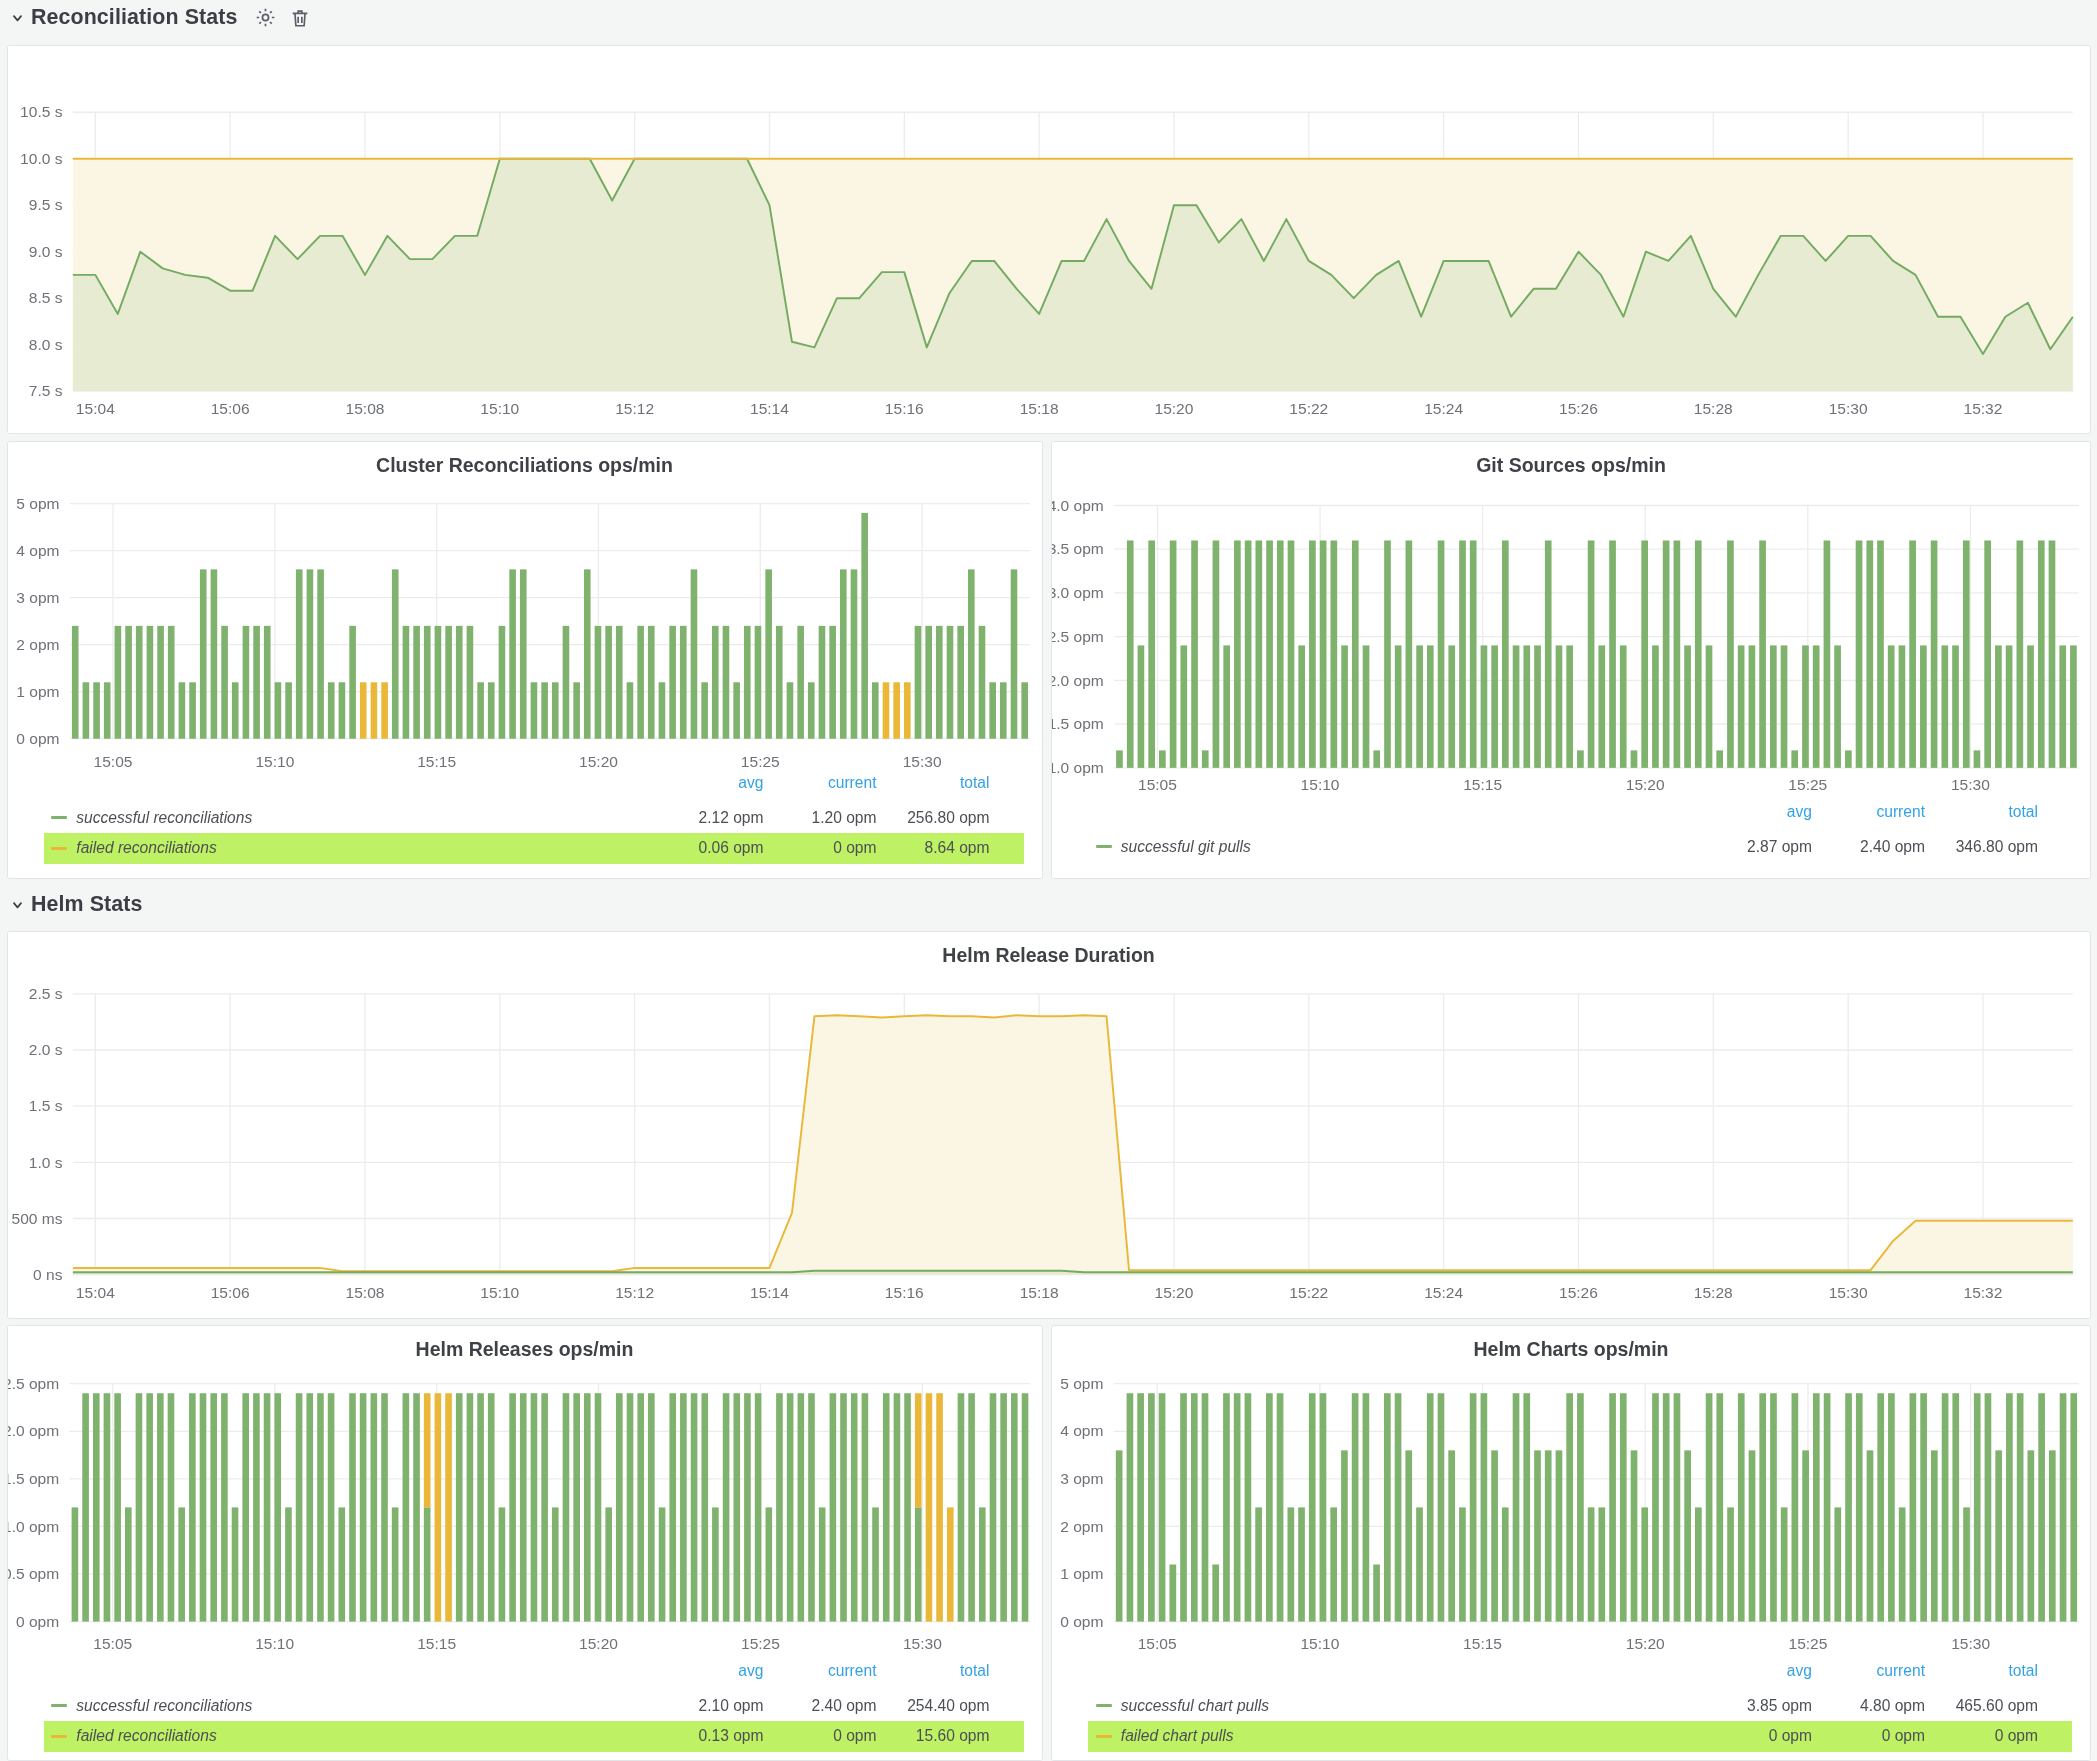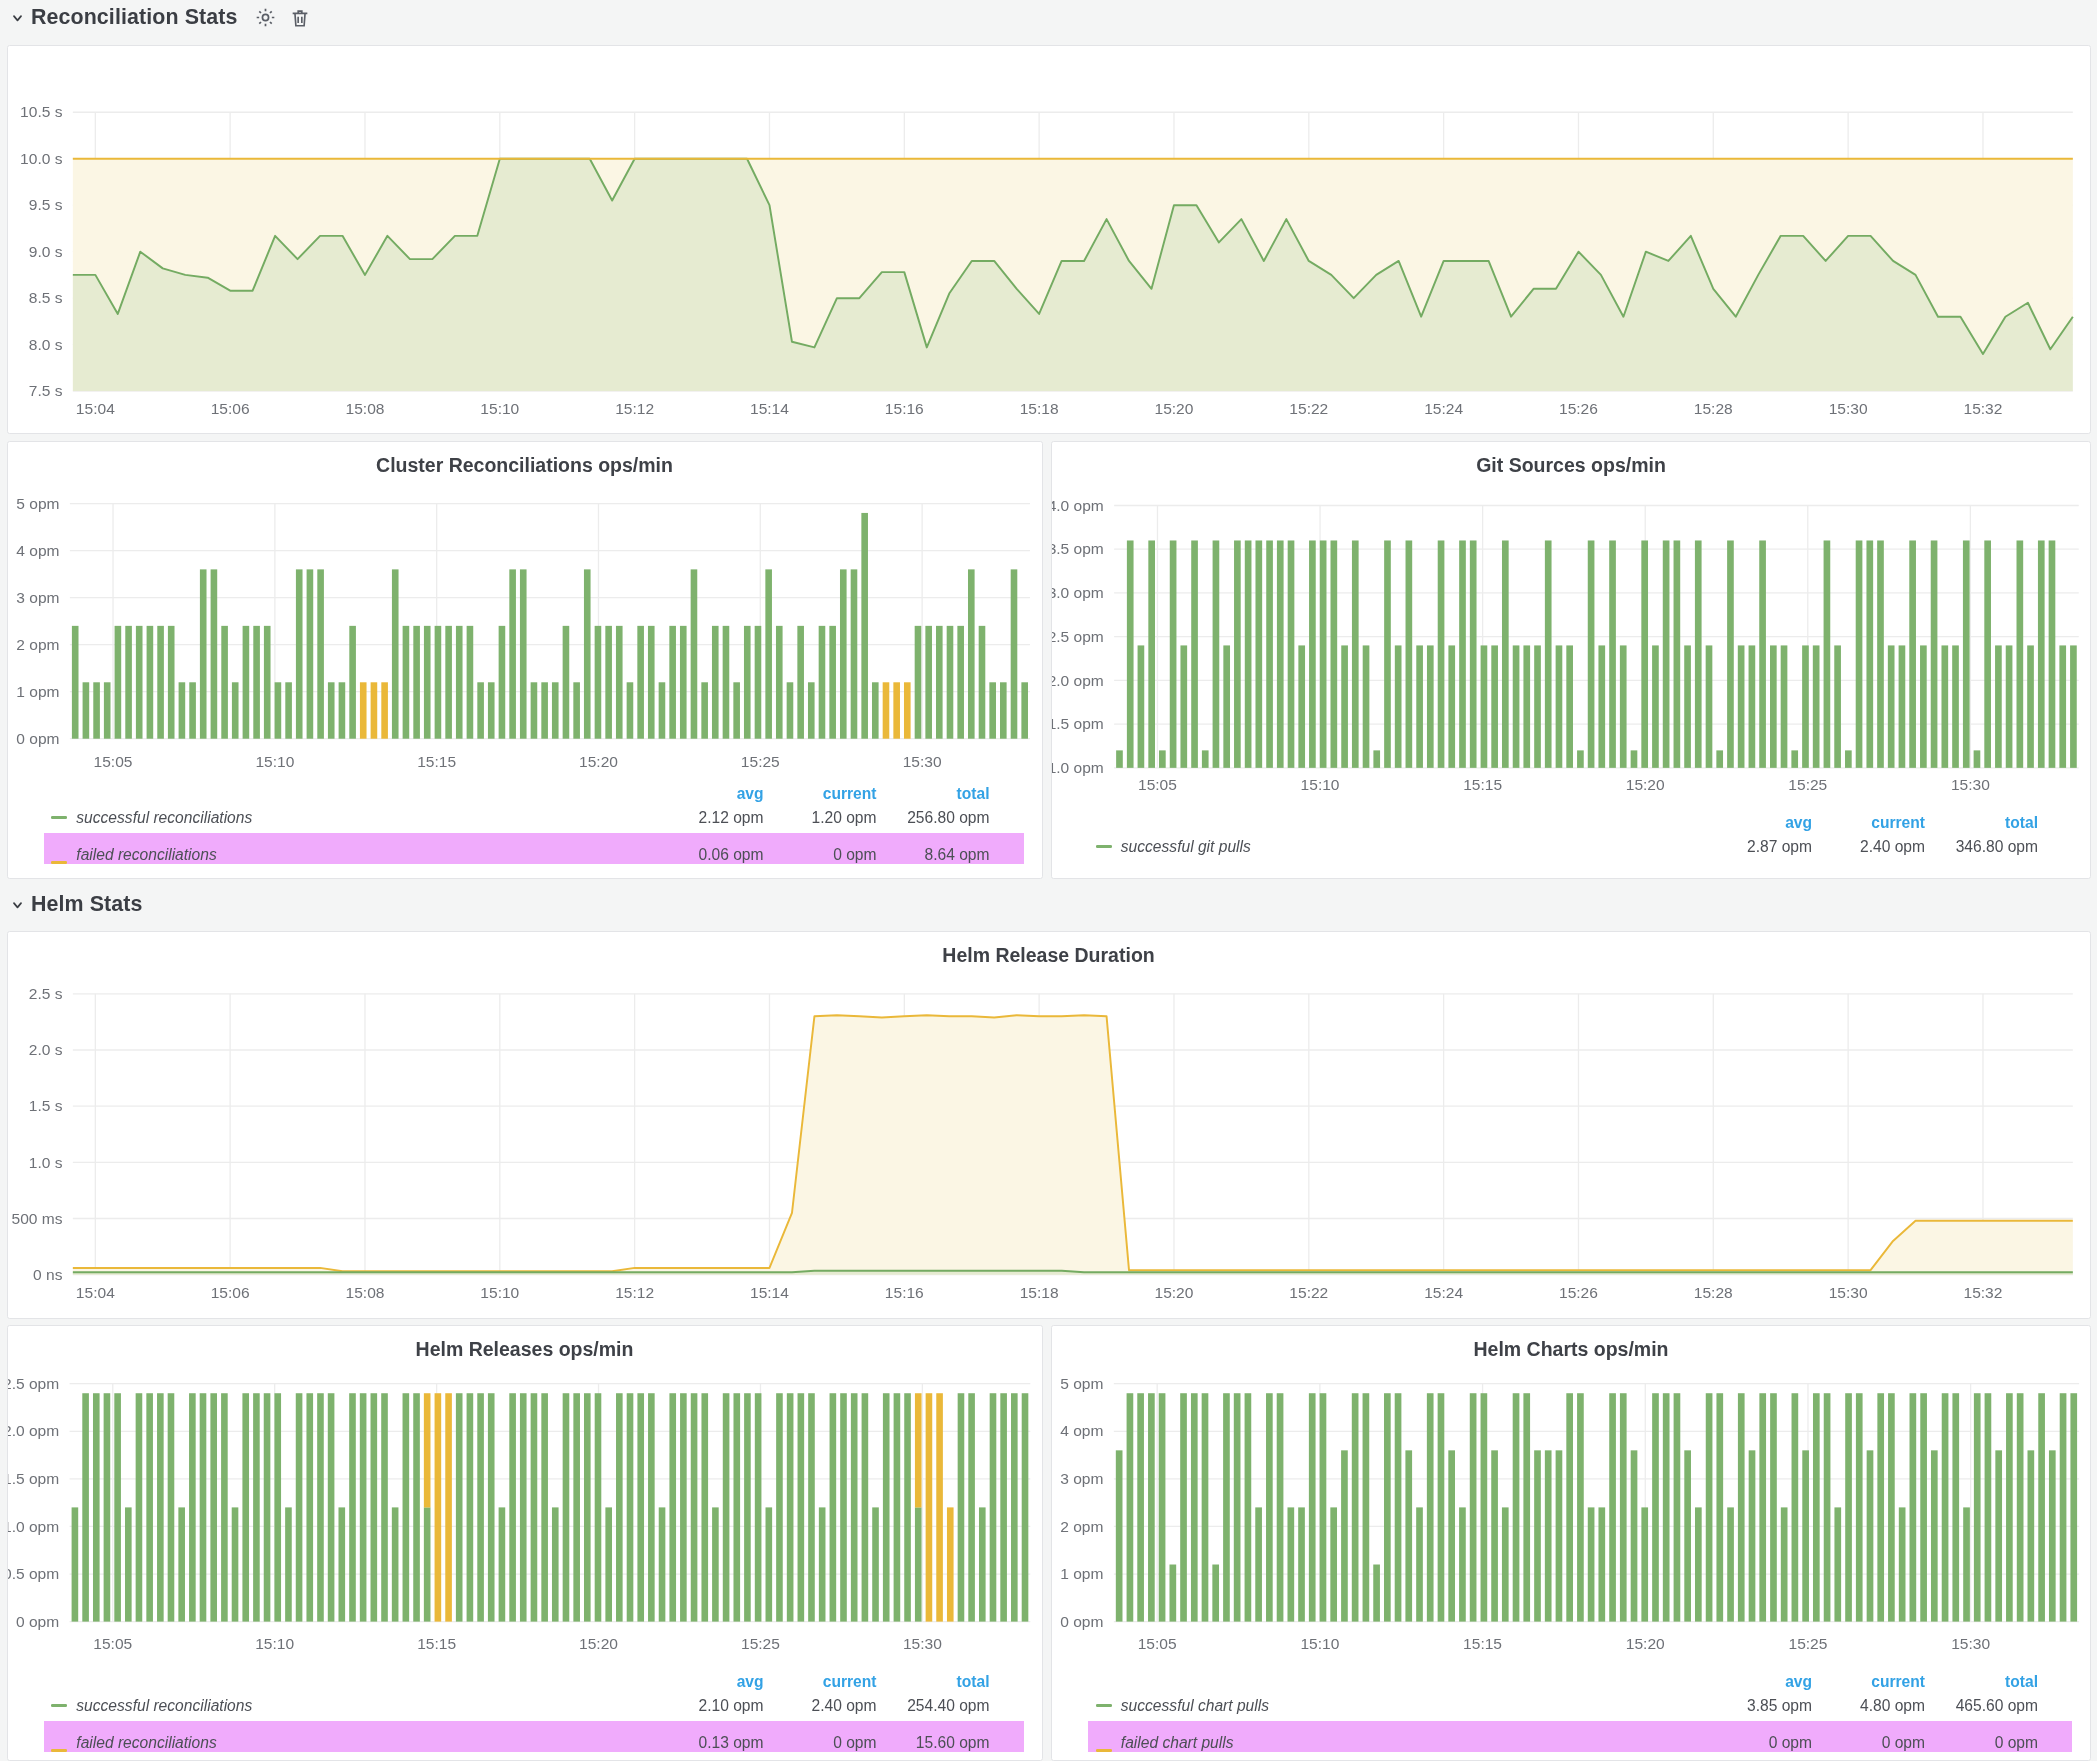--- a/index.html
+++ b/index.html
@@ -17,25 +17,25 @@
   .p3{left:1051px;top:441px;width:1040px;height:438px;}
   .p4{left:6.5px;top:931px;width:2084px;height:388px;}
   .p5{left:6.5px;top:1325px;width:1036px;height:436px;}
   .p6{left:1051px;top:1325px;width:1040px;height:436px;}
   .panel-title{position:absolute;left:0;right:0;top:11.7px;text-align:center;
     font-size:19.5px;font-weight:700;color:#3e4147;cursor:pointer;}
   svg.plot{position:absolute;left:0;top:0;}
   svg.plot text{font-family:"Liberation Sans",sans-serif;font-size:24px;fill:#6e7177;}
   .legend{position:absolute;left:36px;right:18px;font-size:15.6px;color:#4c4f55;}
   .lg2{top:332px;} .lg3{top:361px;} .lg5{top:336px;} .lg6{top:336px;}
-  .legend-head{display:flex;justify-content:flex-end;align-items:flex-end;height:28.5px;
-    font-weight:700;color:#33a2e5;padding-right:34px;}
+  .legend-head{display:flex;justify-content:flex-end;align-items:flex-start;height:28.5px;
+    font-weight:400;color:#33a2e5;padding-right:34px;}
   .legend-head span{width:113px;text-align:right;}
   .legend-row{display:flex;align-items:center;height:30.5px;padding-right:34px;cursor:pointer;}
-  .legend-row.alt{background:#f0abfc;align-items:flex-end;}
+  .legend-row.alt{background:#bef264;}
   .dash-swatch{width:16px;height:2.6px;border-radius:1.3px;margin:0 9px 0 7.8px;flex:none;}
   .lname{flex:1;color:#4c4f55;font-style:italic;}
   .lval{width:113px;text-align:right;color:#4c4f55;}
 </style>
 </head>
 <body>
 
 <div class="dash">
 
   <div class="section-header sh1">

